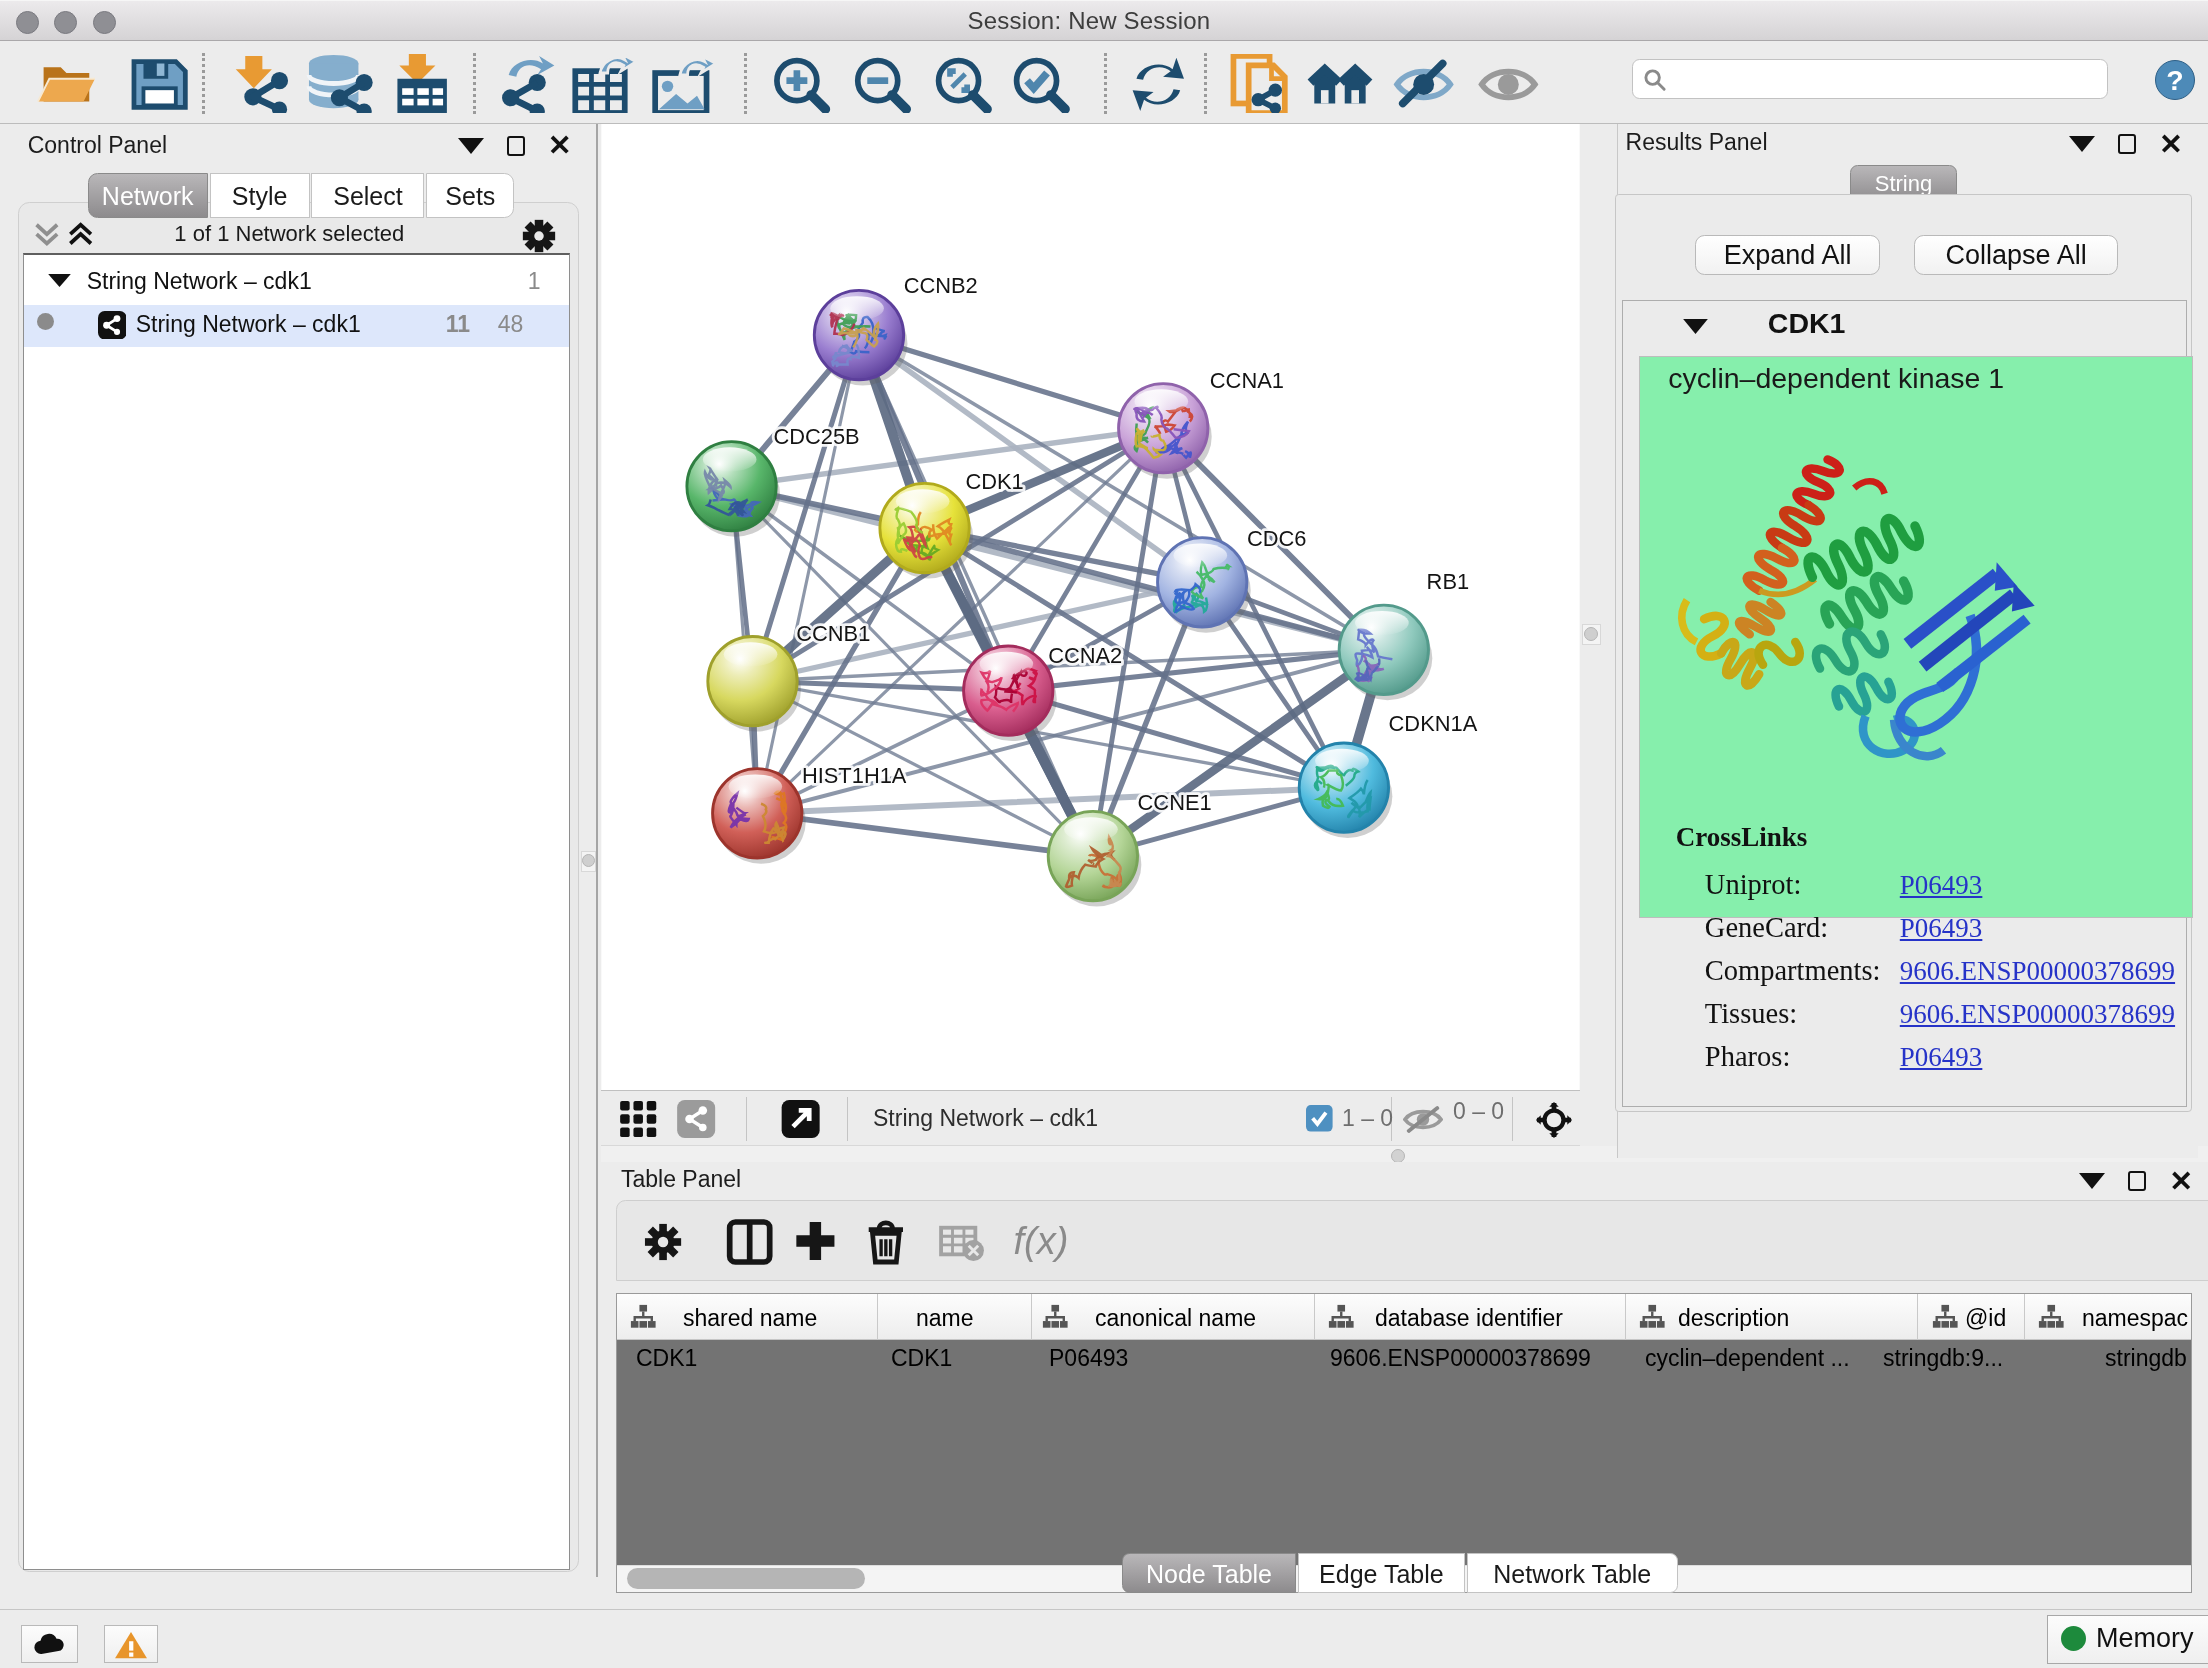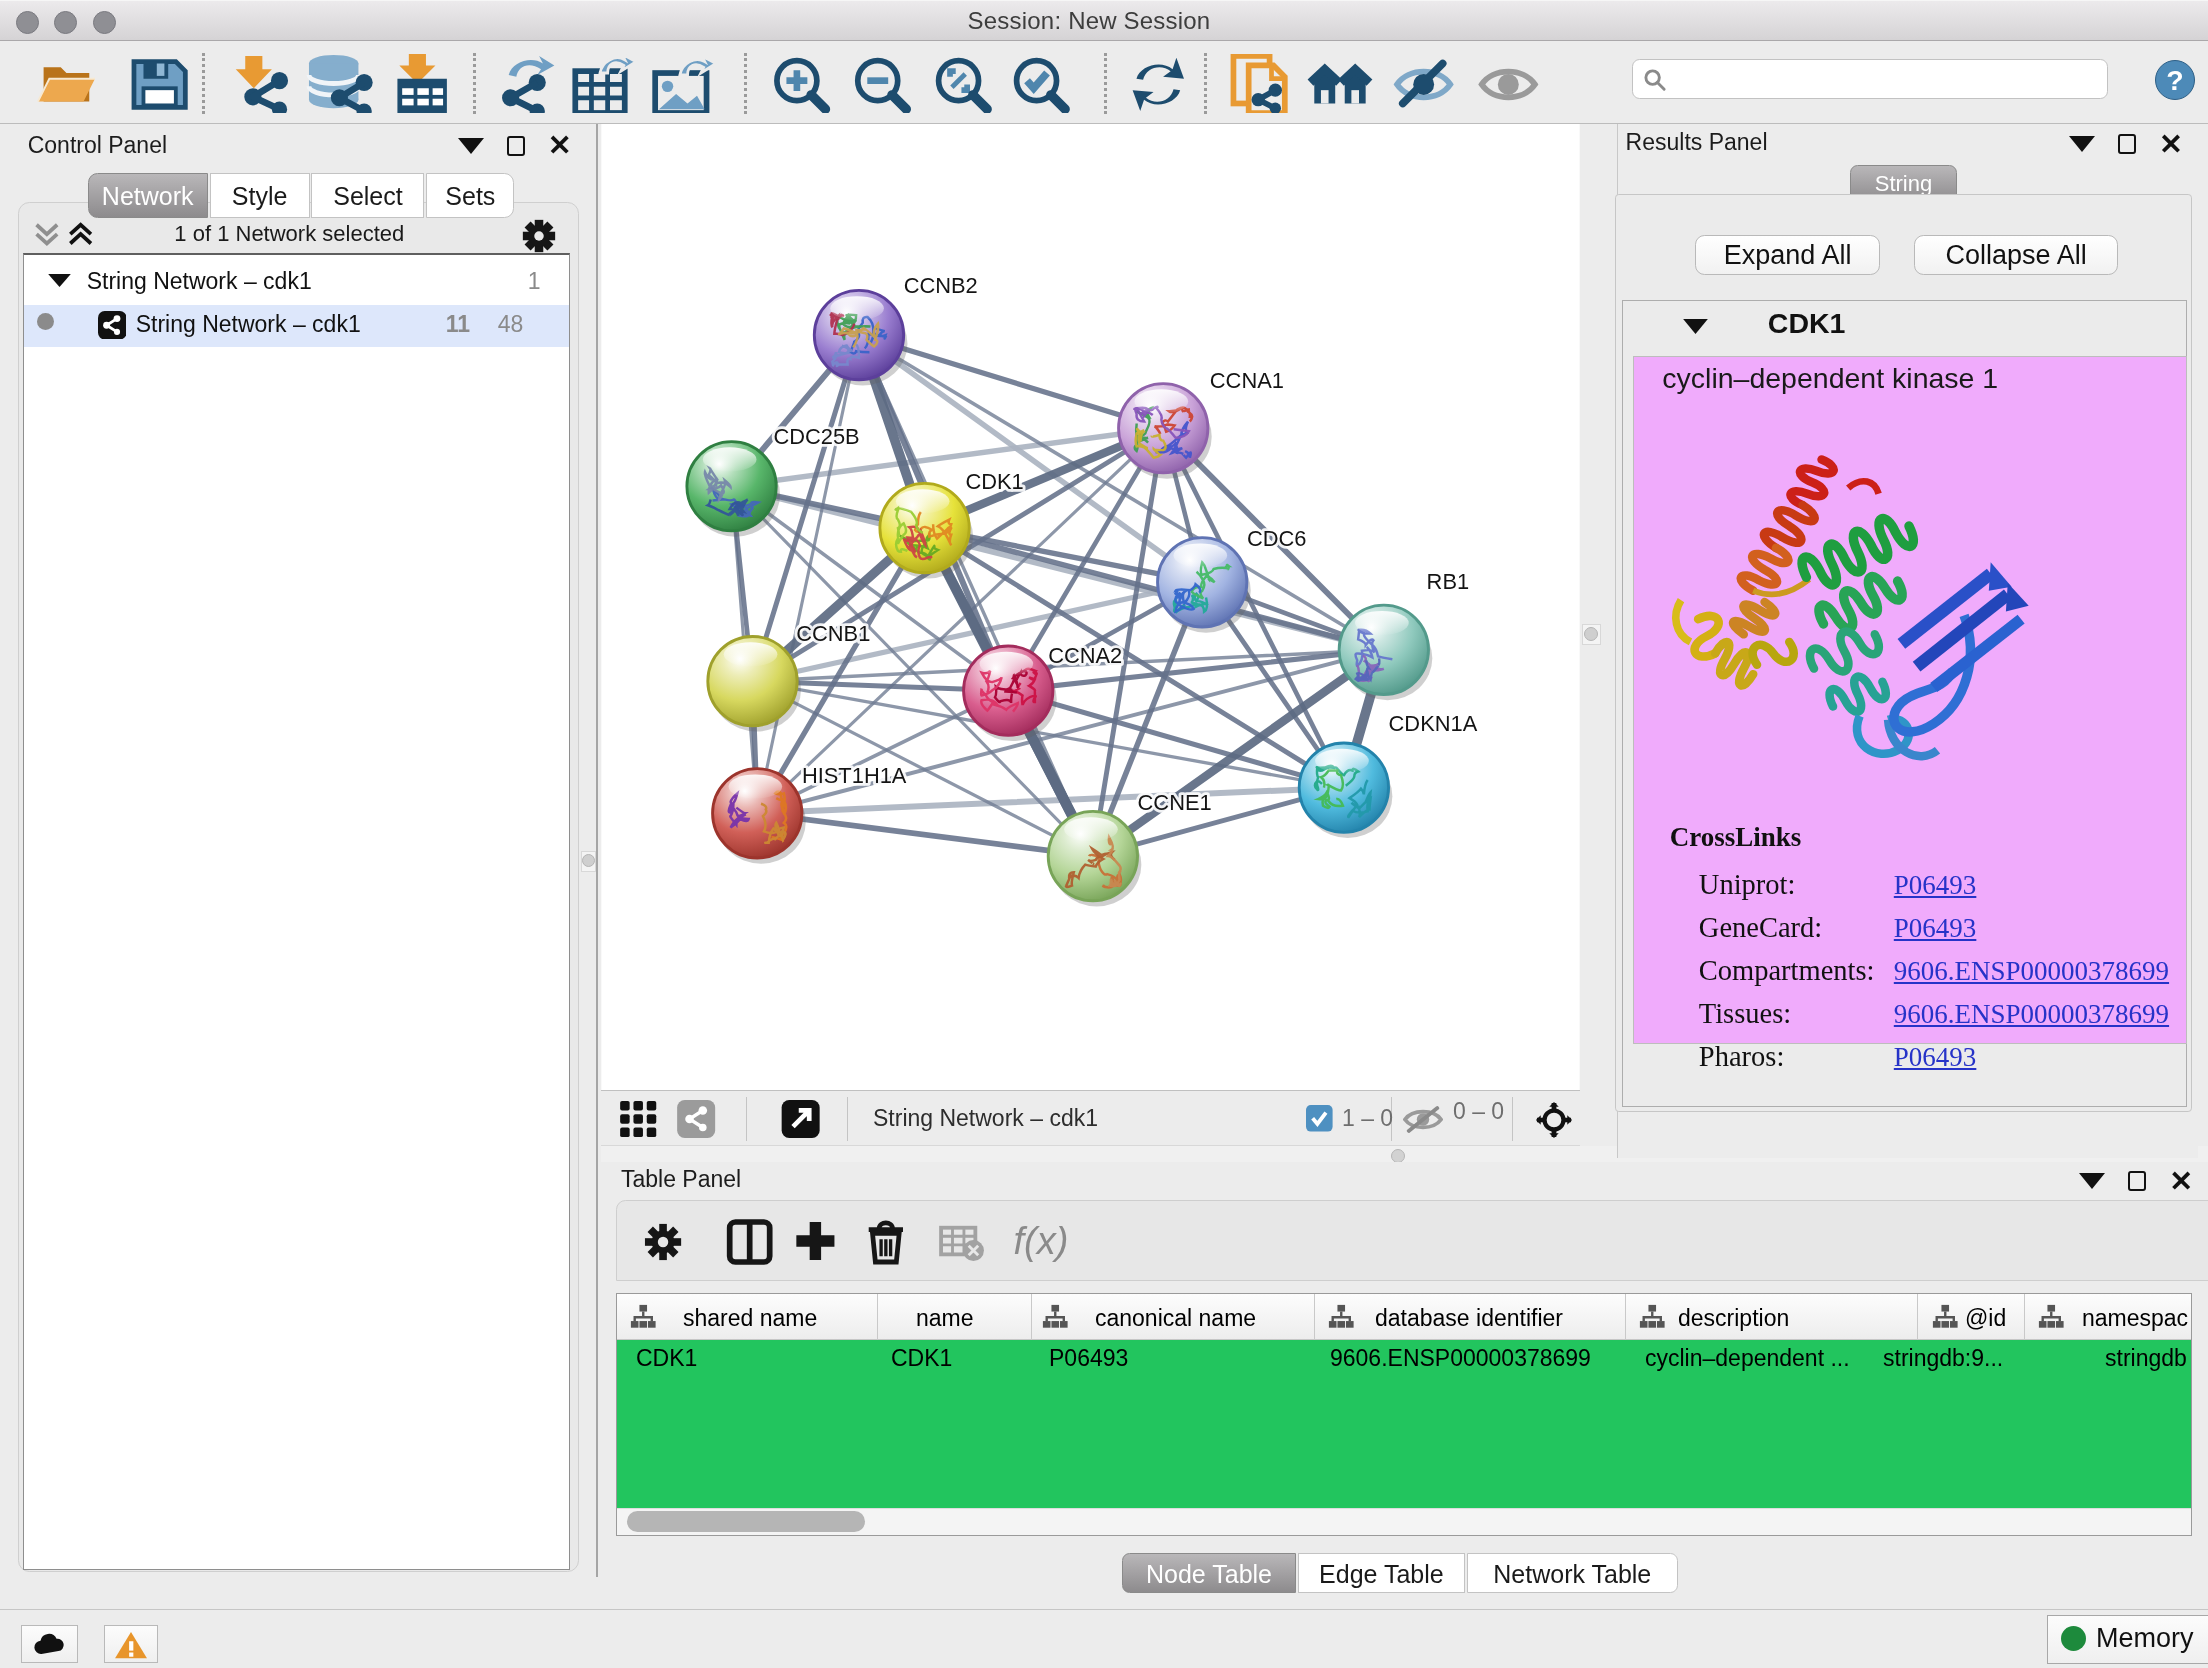--- a/index.html
+++ b/index.html
@@ -639,21 +639,21 @@
   <div class="abs" style="left:-2.9px; top:70px; width:577px; height:918px; background:#ebebeb; border:1.9px solid #c6c6c6; border-radius:3.8px;">
     <div class="btn abs" style="left:79px; top:40px; width:185px; height:40px; line-height:38px;">Expand All</div>
     <div class="btn abs" style="left:298px; top:40px; width:204px; height:40px; line-height:38px;">Collapse All</div>
 
     <div class="abs" style="left:5.7px; top:105px; width:565px; height:807px; background:#ebebeb; border:1.9px solid #adadad;">
       <svg class="abs" style="left:59px; top:16px;" width="27" height="19" viewBox="0 0 28 20">
           <path d="M1 2 L27 2 L14 18 Z" fill="#111"></path>
         </svg>
       <div class="abs" style="left:145px; top:5.7px; font-size:28.5px; font-weight:bold; color:#111;">CDK1</div>
 
-      <div class="abs" style="left:10px; top:55px; width:554px; height:688px; background:#f0abfc; border:1.9px solid #bdbdbd;">
+      <div class="abs" style="left:16px; top:55px; width:554px; height:562px; background:#86efac; border:1.9px solid #bdbdbd;">
         <div class="abs" style="left:28.5px; top:4.8px; font-size:28.5px; color:#1a1a1a;">cyclin–dependent kinase 1</div>
 
         <svg class="abs" style="left:28.5px; top:91px;" width="380" height="328" viewBox="0 0 400 345">
 <g fill="none">
 <path d="M168 12 C188 20 183 32 163 24 C143 16 138 28 158 36 C178 44 173 56 153 48 C133 40 128 52 148 60" fill="none" stroke="#cc2018" stroke-width="9" stroke-linecap="round"></path>
 <path d="M148 60 C169 73 162 84 141 71 C120 58 113 70 134 82 C155 95 148 107 127 94 C106 81 99 92 120 105" fill="none" stroke="#c83a14" stroke-width="9" stroke-linecap="round"></path>
 <path d="M120 105 C141 116 135 128 114 116 C93 105 87 116 108 128 C129 139 123 150 102 139 C81 127 75 139 96 150" fill="none" stroke="#d2601e" stroke-width="9" stroke-linecap="round"></path>
 <path d="M108 162 C126 174 121 182 102 170 C84 159 79 167 97 179 C115 191 110 199 92 188 C73 176 68 184 86 196" fill="none" stroke="#cc8424" stroke-width="9" stroke-linecap="round"></path>
 <path d="M38 180 C60 169 69 187 47 198 C25 209 34 227 56 216" fill="none" stroke="#d4b014" stroke-width="9" stroke-linecap="round"></path>
 <path d="M56 216 C67 197 77 202 66 222 C55 241 65 246 76 227 C87 208 97 213 86 232 C75 252 85 257 96 238" fill="none" stroke="#c8a818" stroke-width="9" stroke-linecap="round"></path>
@@ -737,21 +737,21 @@
         <rect x="0" y="2" width="36" height="28" fill="none" stroke="#6a6a6a" stroke-width="4"></rect>
         <path d="M0 11 L36 11 M0 20 L36 20 M12 2 L12 30 M24 2 L24 30" stroke="#6a6a6a" stroke-width="3"></path>
         <circle cx="34" cy="26" r="11" fill="#6a6a6a"></circle>
         <path d="M29 21 L39 31 M39 21 L29 31" stroke="#e7e7e7" stroke-width="3"></path>
       </g>
 
       <text x="388" y="38" font-family="Liberation Serif, serif" font-style="italic" font-size="40" fill="#8a8a8a">f(x)</text>
     </svg>
   </div>
 
-  <div class="abs" style="left:15px; top:131px; width:1576px; height:243px; background:#22c55e; border:1.9px solid #9a9a9a;">
+  <div class="abs" style="left:15px; top:131px; width:1576px; height:300px; background:#737373; border:1.9px solid #9a9a9a;">
 
     <div class="abs" style="left:0; top:0; width:100%; height:46px; background:linear-gradient(#fdfdfd,#ededed); border-bottom:1.9px solid #c6c6c6; font-size:23px; color:#1a1a1a;"></div>
 
     <div class="abs" style="left:260px; top:0; height:46px; border-left:1.9px solid #c9c9c9;"></div>
     <div class="abs" style="left:414px; top:0; height:46px; border-left:1.9px solid #c9c9c9;"></div>
     <div class="abs" style="left:697px; top:0; height:46px; border-left:1.9px solid #c9c9c9;"></div>
     <div class="abs" style="left:1008px; top:0; height:46px; border-left:1.9px solid #c9c9c9;"></div>
     <div class="abs" style="left:1300px; top:0; height:46px; border-left:1.9px solid #c9c9c9;"></div>
     <div class="abs" style="left:1407px; top:0; height:46px; border-left:1.9px solid #c9c9c9;"></div>
     <div class="hcell abs" style="left:12.4px; top:8.6px;"><svg width="28.5" height="28.5" viewBox="0 0 30 30">

